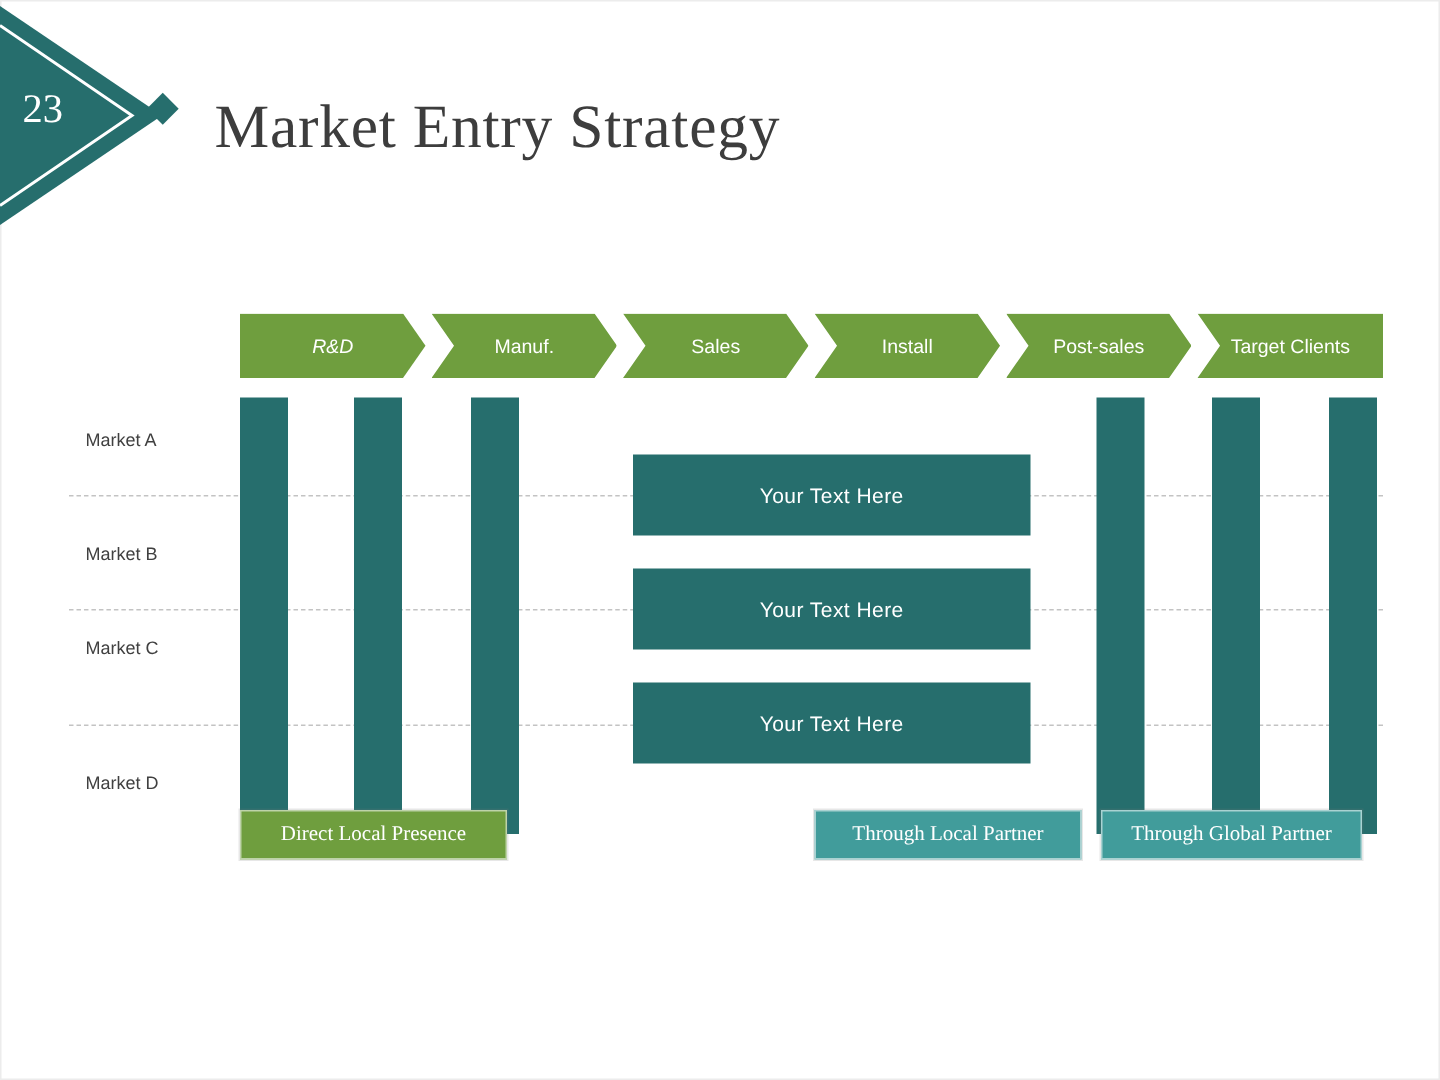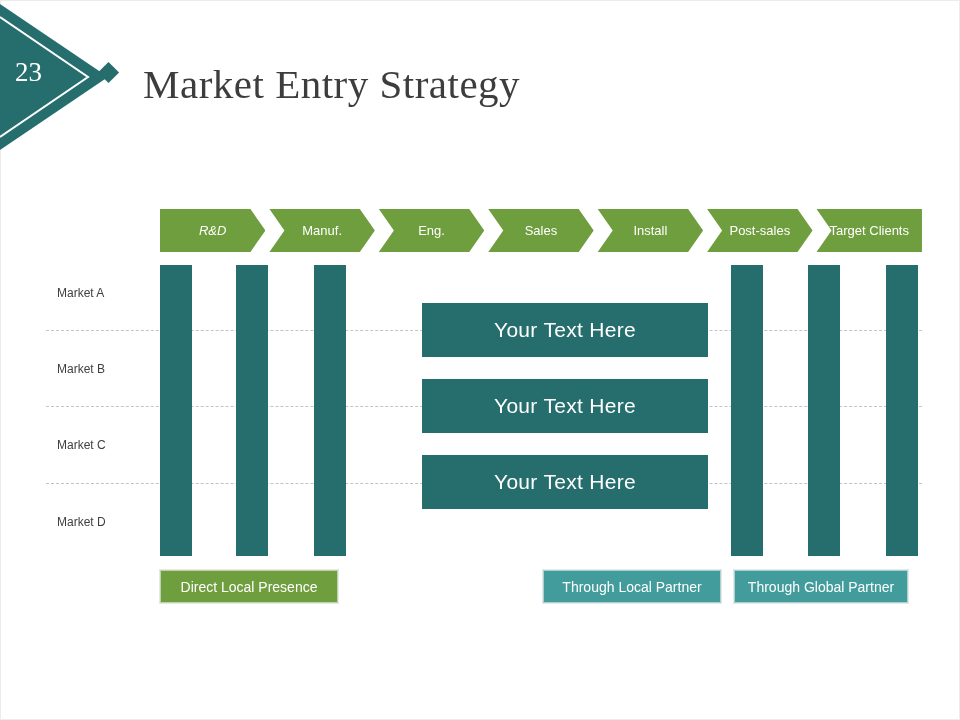--- a/index.html
+++ b/index.html
@@ -27,30 +27,31 @@
     flex:1; background:#6f9e3e; color:#ffffff; font-size:13px;
     display:flex; align-items:center; justify-content:center; white-space:nowrap;
     clip-path:polygon(0 0, calc(100% - 15px) 0, 100% 50%, calc(100% - 15px) 100%, 0 100%, 15px 50%);
   }
   .arrow.first { clip-path:polygon(0 0, calc(100% - 15px) 0, 100% 50%, calc(100% - 15px) 100%, 0 100%);font-style:italic; }
   .arrow.tab   { clip-path:polygon(0 0, 100% 0, 100% 100%, 0 100%, 15px 50%); }
   .dash { position:absolute; left:46px; width:876px; height:0; border-top:1px dashed #c3c3c3; }
   .market-label { position:absolute; left:57px; width:110px; color:#404040; font-size:12px; line-height:24px; }
   .bar { position:absolute; top:265px; width:32px; height:291px; background:#266e6d; }
   .textbox {
-    position:absolute; left:422px; width:286px; height:54px; background:#266e6d;
-    color:#ffffff; font-size:21px; letter-spacing:0.3px;
+    position:absolute; left:422px; width:265px; height:54px; background:#266e6d;
+    color:#ffffff; font-size:14px; letter-spacing:0.3px;
     display:flex; align-items:center; justify-content:center;
   }
   .strategy {
-    position:absolute; top:570px; height:33px; box-sizing:border-box;
+    position:absolute; top:540px; height:33px; box-sizing:border-box;
     color:#ffffff; font-size:14px; white-space:nowrap;
     display:flex; align-items:center; justify-content:center;
     border:1px solid rgba(255,255,255,0.55);
     box-shadow:0 0 0 1px rgba(120,120,120,0.18);
+    font-family:Liberation Serif, serif;
   }
   .strategy.green { background:#6f9e3e; }
   .strategy.teal  { background:#419c9b; }
 </style>
 </head>
 <body>
 
 <div class="slide">
 
   <svg class="corner-tri" width="108" height="146" viewBox="0 0 108 146">
@@ -58,34 +59,33 @@
     <polyline points="0,13 88,73 0,133" fill="none" stroke="#ffffff" stroke-width="2"></polyline>
   </svg>
   <div class="page-num">23</div>
 
   <div class="diamond"></div>
   <h1 class="title">Market Entry Strategy</h1>
 
   <div class="arrow-row">
     <div class="arrow first">R&amp;D</div>
     <div class="arrow">Manuf.</div>
-    <div class="arrow">Eng.</div>
     <div class="arrow">Sales</div>
     <div class="arrow">Install</div>
     <div class="arrow">Post-sales</div>
     <div class="arrow tab">Target Clients</div>
   </div>
 
   <div class="dash" style="top:330px"></div>
   <div class="dash" style="top:406px"></div>
   <div class="dash" style="top:483px"></div>
 
   <div class="market-label" style="top:281px">Market A</div>
   <div class="market-label" style="top:357px">Market B</div>
-  <div class="market-label" style="top:433px">Market C</div>
+  <div class="market-label" style="top:420px">Market C</div>
   <div class="market-label" style="top:510px">Market D</div>
 
   <div class="bar" style="left:160px"></div>
   <div class="bar" style="left:236px"></div>
   <div class="bar" style="left:314px"></div>
   <div class="bar" style="left:731px"></div>
   <div class="bar" style="left:808px"></div>
   <div class="bar" style="left:886px"></div>
 
   <div class="textbox" style="top:303px">Your Text Here</div>

